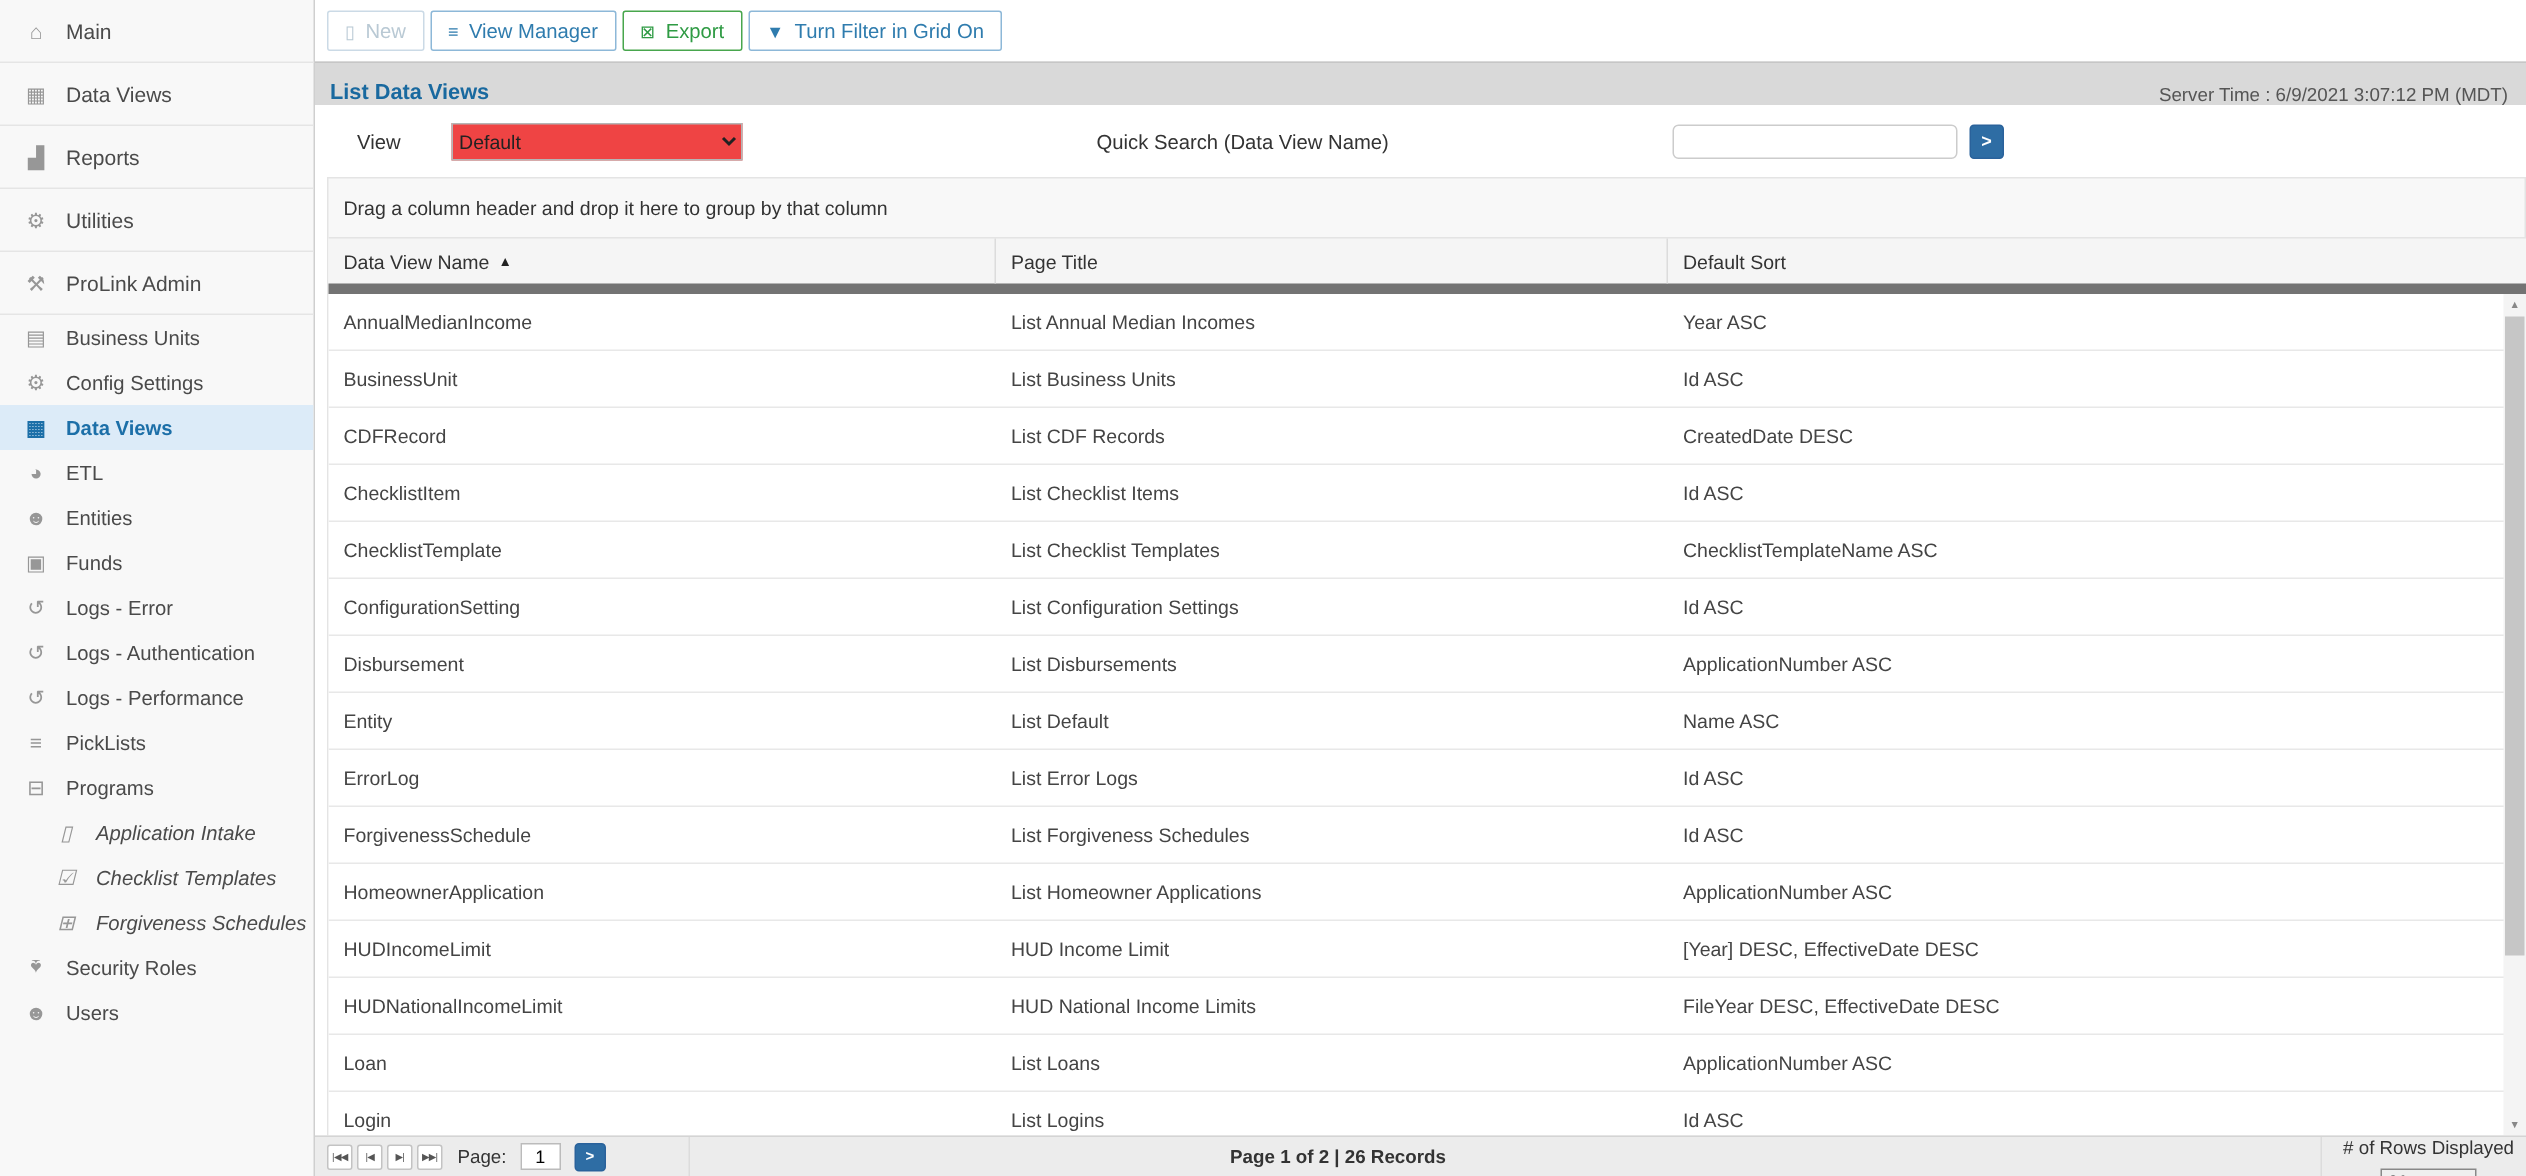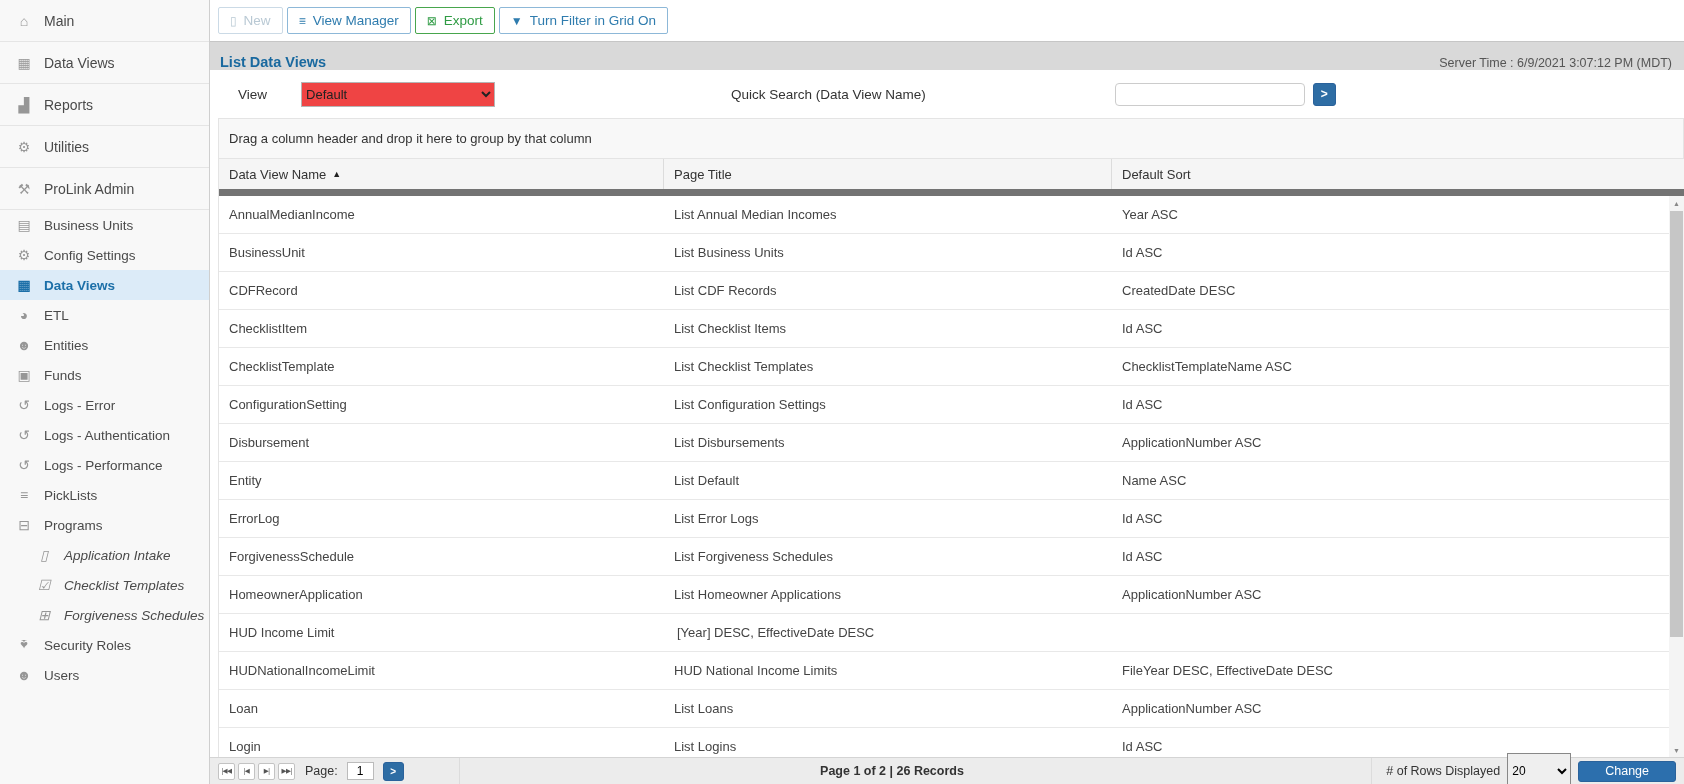--- a/index.html
+++ b/index.html
@@ -85,21 +85,21 @@
                display:flex; align-items:center; justify-content:center; padding:0; cursor:pointer;
                font-family:inherit; }
   .page-label { margin-left:7px; }
   .page-input { width:27px; height:18px; border:1px solid #bbb; text-align:center;
                 font-size:12px; margin-left:6px; font-family:inherit; }
   .pf-go { margin-left:6px; width:21px; height:19px; background:#2e6da4; color:#fff;
            border:1px solid #2a629b; border-radius:3px; font-size:10px; font-weight:bold;
            display:flex; align-items:center; justify-content:center; cursor:pointer; font-family:inherit; }
   .pf-status { position:absolute; left:330px; right:440px; text-align:center;font-weight:bold; }
   .pf-right { margin-left:auto; display:flex; align-items:center; gap:7px; height:100%;
-              padding:0 8px 0 14px; border-left:1px solid #dcdcdc; }
+              padding:0 8px 0 14px; border-left:1px solid #dcdcdc;flex-direction:column; }
   .rows-select { width:64px; height:36px; font-size:12px; border:1px solid #888; font-family:inherit; }
   .change-btn { background:#2c6fad; color:#fff; border:1px solid #2a629b; border-radius:3px;
                 height:21px; padding:0 26px; font-size:12.5px; font-weight:normal;
                 cursor:pointer; font-family:inherit; }
 </style>
 </head>
 <body>
 
 <div class="sidebar">
   <div class="nav-top">
@@ -300,20 +300,21 @@
             <div class="cell c1">ForgivenessSchedule</div>
             <div class="cell c2">List Forgiveness Schedules</div>
             <div class="cell c3">Id ASC</div>
           </div>
           <div class="row">
             <div class="cell c1">HomeownerApplication</div>
             <div class="cell c2">List Homeowner Applications</div>
             <div class="cell c3">ApplicationNumber ASC</div>
           </div>
           <div class="row">
+            <div class="cell c1">HUDIncomeLimit</div>
             <div class="cell c2">HUD Income Limit</div>
             <div class="cell c3">[Year] DESC, EffectiveDate DESC</div>
           </div>
           <div class="row">
             <div class="cell c1">HUDNationalIncomeLimit</div>
             <div class="cell c2">HUD National Income Limits</div>
             <div class="cell c3">FileYear DESC, EffectiveDate DESC</div>
           </div>
           <div class="row">
             <div class="cell c1">Loan</div>

